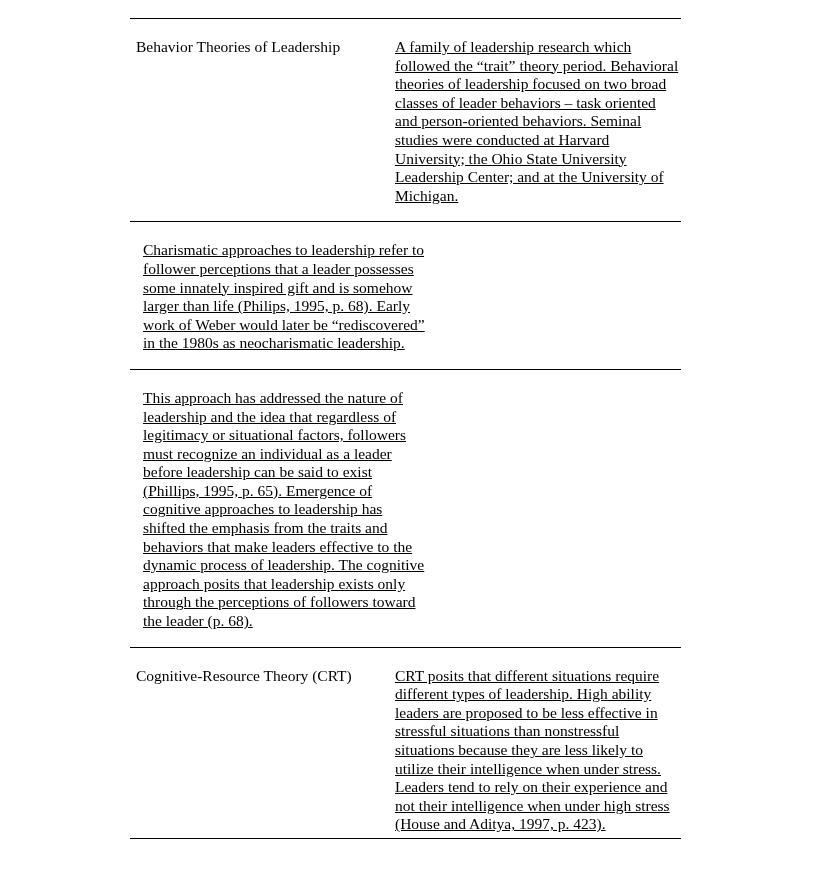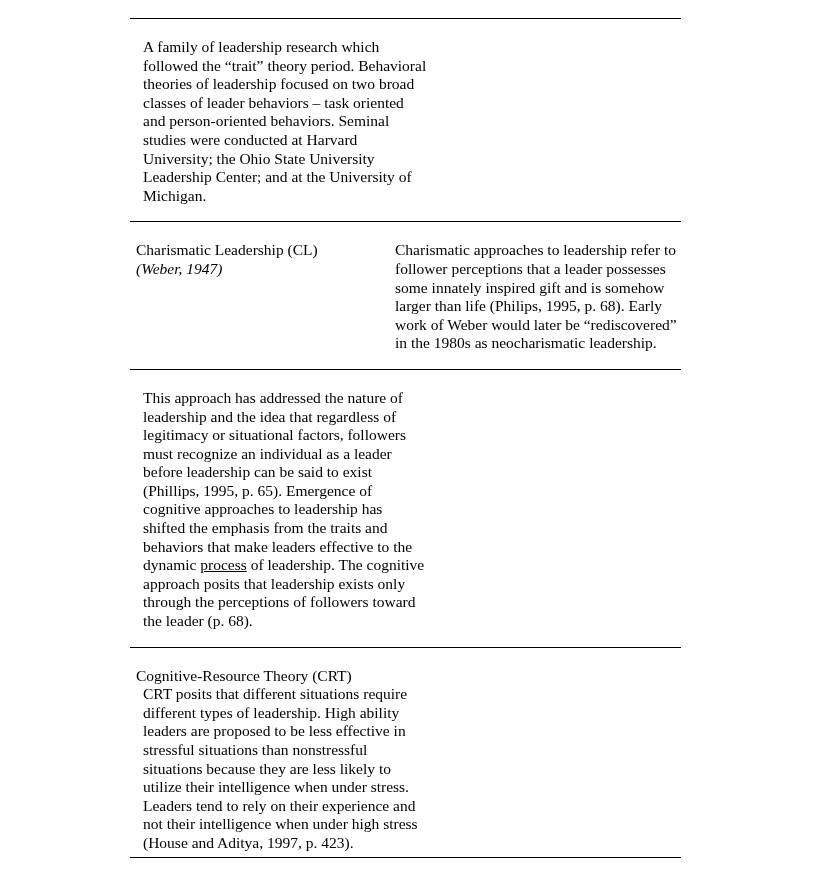--- a/index.html
+++ b/index.html
@@ -27,57 +27,57 @@
   }
   .row {
     display: flex;
     align-items: flex-start;
     border-top: 1.4px solid #000000;
     padding: 19px 0 16px 0;
   }
   .row:last-child {
     border-bottom: 1.4px solid #000000;
     padding-bottom: 4px;
-    flex-direction: column;
   }
   .cell {
     font-size: 15.5px;
     line-height: 18.6px;
   }
   .cell.term {
     width: 252px;
     flex-shrink: 0;
     padding-left: 6px;
   }
   .cell.def {
     width: 285px;
     margin-left: 13px;
+    text-decoration: underline;
   }
   .term-citation {
     font-style: italic;
   }
   .u {
     text-decoration: underline;
   }
 </style>
 </head>
 <body>
 
 <div class="page">
   <div class="glossary-table">
 
     <div class="row">
+      <div class="cell term">
+        <div class="term-name">Behavior Theories of Leadership</div>
+        <div class="term-citation"></div>
+      </div>
       <div class="cell def"><span>A family of leadership research which followed the “trait” theory period. Behavioral theories of leadership focused on two broad classes of leader behaviors – task oriented and person-oriented behaviors. Seminal studies were conducted at Harvard University; the Ohio State University Leadership Center; and at the University of Michigan.</span><span class="u"></span><span></span></div>
     </div>
 
     <div class="row">
-      <div class="cell term">
-        <div class="term-name">Charismatic Leadership (CL)</div>
-        <div class="term-citation">(Weber, 1947)</div>
-      </div>
       <div class="cell def"><span>Charismatic approaches to leadership refer to follower perceptions that a leader possesses some innately inspired gift and is somehow larger than life (Philips, 1995, p. 68). Early work of Weber would later be “rediscovered” in the 1980s as neocharismatic leadership.</span><span class="u"></span><span></span></div>
     </div>
 
     <div class="row">
       <div class="cell def"><span>This approach has addressed the nature of leadership and the idea that regardless of legitimacy or situational factors, followers must recognize an individual as a leader before leadership can be said to exist (Phillips, 1995, p. 65). Emergence of cognitive approaches to leadership has shifted the emphasis from the traits and behaviors that make leaders effective to the dynamic </span><span class="u">process</span><span> of leadership. The cognitive approach posits that leadership exists only through the perceptions of followers toward the leader (p. 68).</span></div>
     </div>
 
     <div class="row">
       <div class="cell term">
         <div class="term-name">Cognitive-Resource Theory (CRT)</div>

